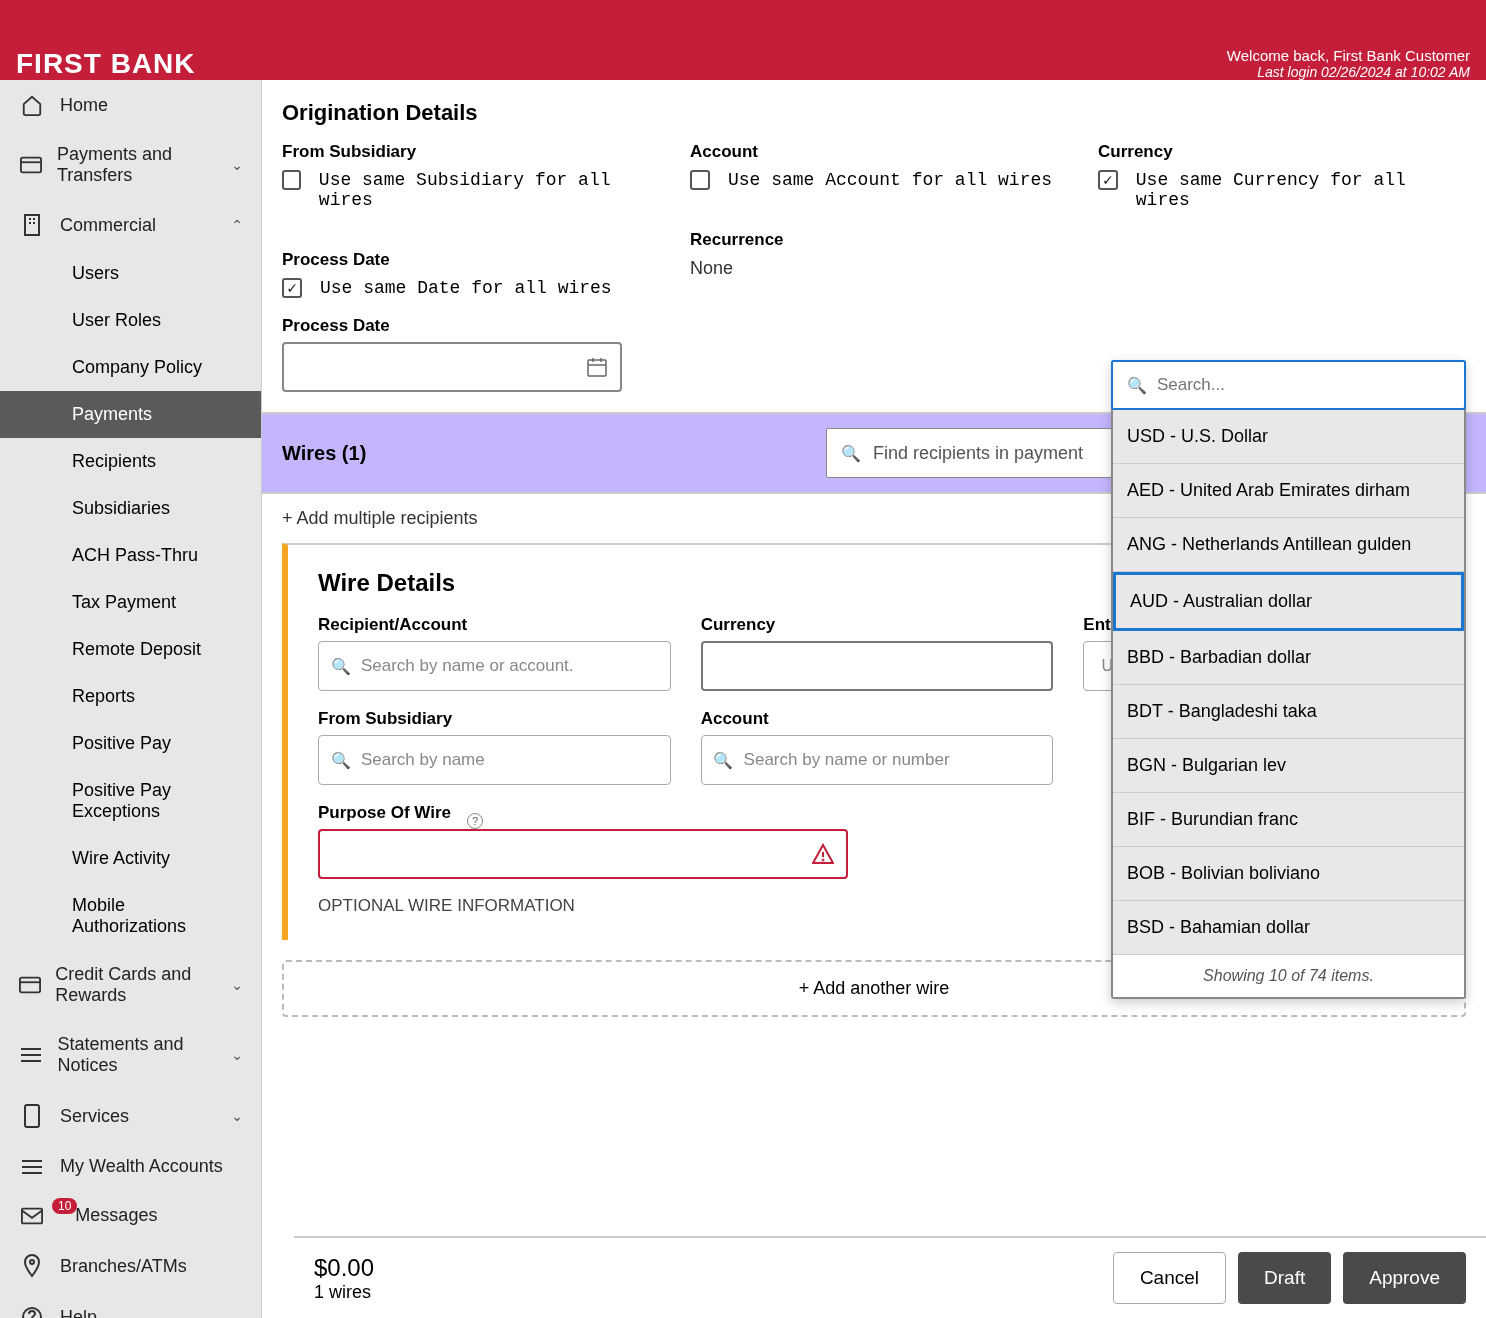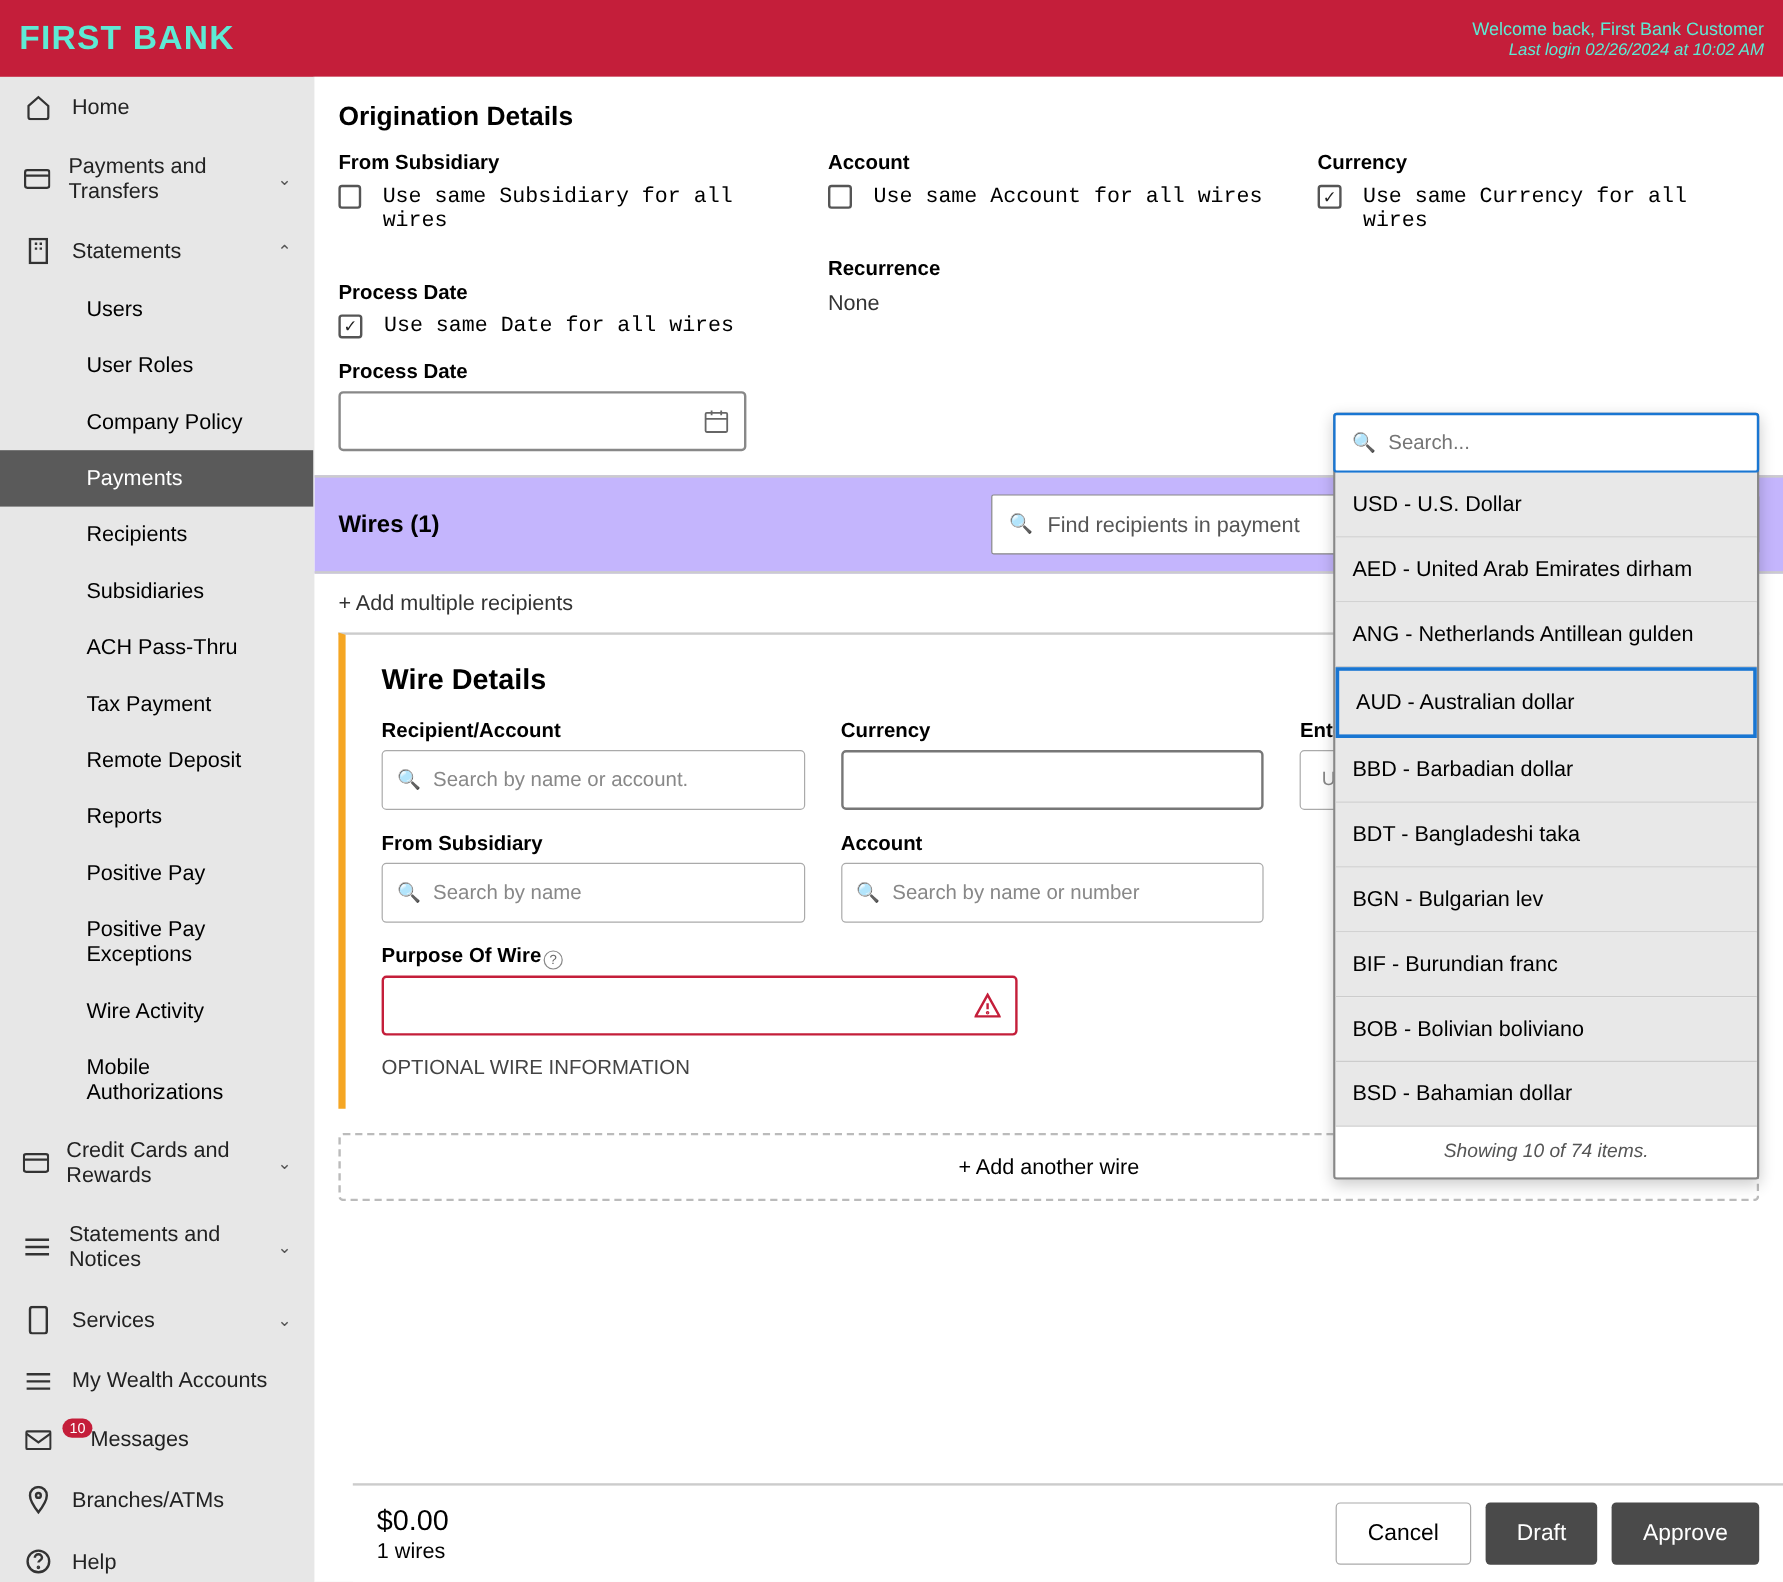--- a/index.html
+++ b/index.html
@@ -1,19 +1,19 @@
 <!DOCTYPE html>
 <html><head>
 <meta charset="utf-8">
 <style>
 * { box-sizing: border-box; margin: 0; padding: 0; }
 body { font-family: -apple-system, BlinkMacSystemFont, "Segoe UI", Arial, sans-serif; background: #f5f5f5; width: 1486px; height: 1318px; overflow: hidden; }
 
 
-.header { background: #c41e3a; color: #5eead4; height: 64px; display: flex; justify-content: space-between; align-items: center; padding: 0 16px; }
+.header { background: #c41e3a; color: #ffffff; height: 80px; display: flex; justify-content: space-between; align-items: flex-end; padding: 0 16px; }
 .logo { font-size: 28px; font-weight: 800; letter-spacing: 1px; }
 .header-right { text-align: right; font-size: 15px; }
 .header-right .login { font-style: italic; font-size: 14px; }
 
 
 .app { display: flex; height: calc(100% - 64px); }
 .sidebar { width: 262px; background: #e7e7e7; border-right: 1px solid #ccc; overflow-y: auto; }
 .main { flex: 1; background: #fff; overflow-y: auto; position: relative; }
 
 
@@ -67,21 +67,21 @@
 .details-title { font-size: 24px; font-weight: 600; margin-bottom: 18px; }
 .form-row { display: flex; gap: 30px; margin-bottom: 18px; }
 .form-col { flex: 1; }
 .form-label { font-size: 17px; font-weight: 600; margin-bottom: 6px; }
 .input-box { height: 50px; border: 1px solid #aaa; border-radius: 4px; display: flex; align-items: center; padding: 0 12px; background: #fff; }
 .input-box .mag { margin-right: 10px; color: #888; }
 .input-box .ph { color: #888; font-size: 17px; }
 .input-box.thick { border: 2px solid #777; }
 .amount-row { display: flex; gap: 10px; }
 .amount-prefix { width: 70px; height: 50px; border: 1px solid #aaa; border-radius: 4px; display: flex; align-items: center; justify-content: center; color: #888; }
-.purpose-row { display: flex; align-items: center; gap: 2px; }
+.purpose-row { display: flex; align-items: flex-end; gap: 16px; }
 .help-icon { width: 16px; height: 16px; border: 1px solid #888; border-radius: 50%; display: inline-flex; align-items: center; justify-content: center; font-size: 11px; color: #666; }
 .purpose-input { height: 50px; border: 2px solid #c41e3a; border-radius: 4px; display: flex; align-items: center; padding: 0 12px; width: 530px; }
 .purpose-input .warn { margin-left: auto; color: #c41e3a; }
 
 .optional-row { display: flex; align-items: center; padding: 16px 0 0; font-size: 17px; color: #444; cursor: pointer; }
 .optional-row .chev { margin-left: auto; }
 
 .add-wire { border: 2px dashed #bbb; border-radius: 4px; text-align: center; padding: 16px; font-size: 18px; cursor: pointer; margin: 0 20px 20px; }
 
 
@@ -130,21 +130,21 @@
     <div class="side-item">
       <span class="icon">
           <svg width="20" height="22" viewBox="0 0 20 22" fill="none" stroke="#333" stroke-width="2">
             <rect x="3" y="1" width="14" height="20"></rect>
             <line x1="7" y1="5" x2="9" y2="5"></line>
             <line x1="11" y1="5" x2="13" y2="5"></line>
             <line x1="7" y1="9" x2="9" y2="9"></line>
             <line x1="11" y1="9" x2="13" y2="9"></line>
           </svg>
         </span>
-      <span>Statements</span>
+      <span>Commercial</span>
       <span class="chev">⌃</span>
     </div>
     <div class="side-sub">Users</div>
     <div class="side-sub">User Roles</div>
     <div class="side-sub">Company Policy</div>
     <div class="side-sub active">Payments</div>
     <div class="side-sub">Recipients</div>
     <div class="side-sub">Subsidiaries</div>
     <div class="side-sub">ACH Pass-Thru</div>
     <div class="side-sub">Tax Payment</div>

